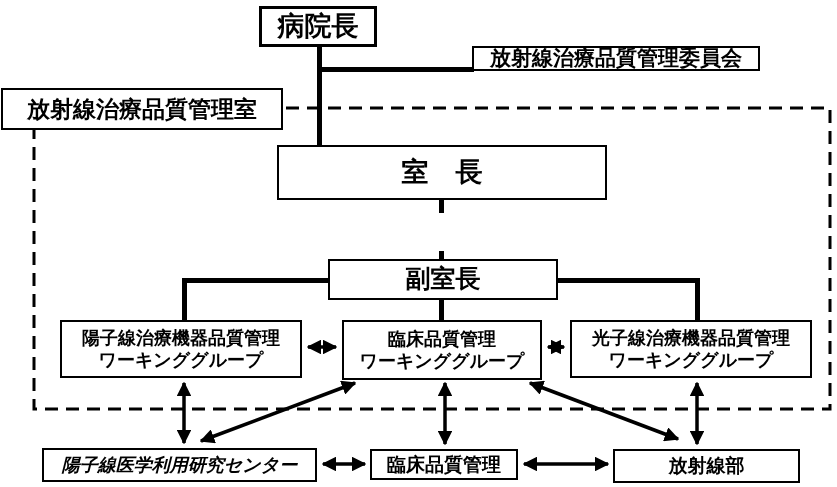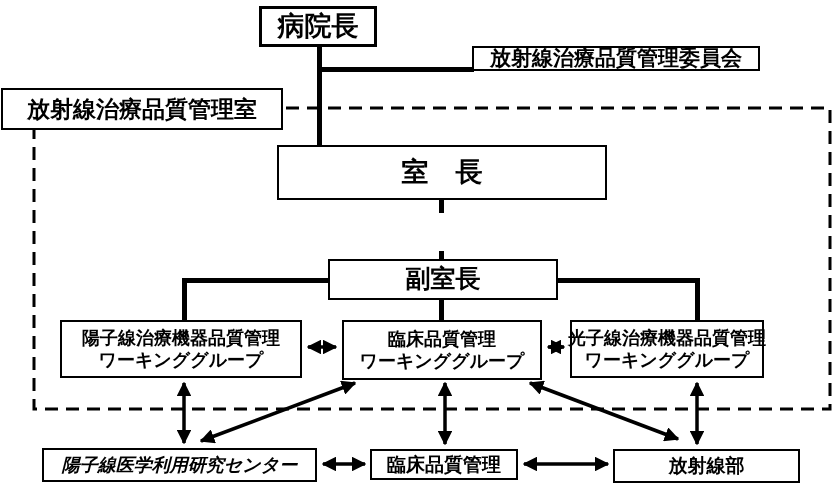--- a/index.html
+++ b/index.html
@@ -84,21 +84,21 @@
   <div class="node" style="left:60px;top:320px;width:242px;height:58px;font-size:18px;">
     <span>陽子線治療機器品質管理</span>
     <span>ワーキンググループ</span>
   </div>
 
   <div class="node" style="left:342px;top:320px;width:200px;height:60px;font-size:18px;">
     <span>臨床品質管理</span>
     <span>ワーキンググループ</span>
   </div>
 
-  <div class="node" style="left:570px;top:320px;width:194px;height:58px;font-size:18px;">
+  <div class="node" style="left:570px;top:320px;width:242px;height:58px;font-size:18px;">
     <span>光子線治療機器品質管理</span>
     <span>ワーキンググループ</span>
   </div>
 
   <div class="node" style="left:42px;top:448px;width:275px;height:34px;font-size:18px;font-style:italic;">
     <span>陽子線医学利用研究センター</span>
   </div>
 
   <div class="node" style="left:370px;top:449px;width:148px;height:31px;font-size:19px;">
     <span>臨床品質管理</span>

